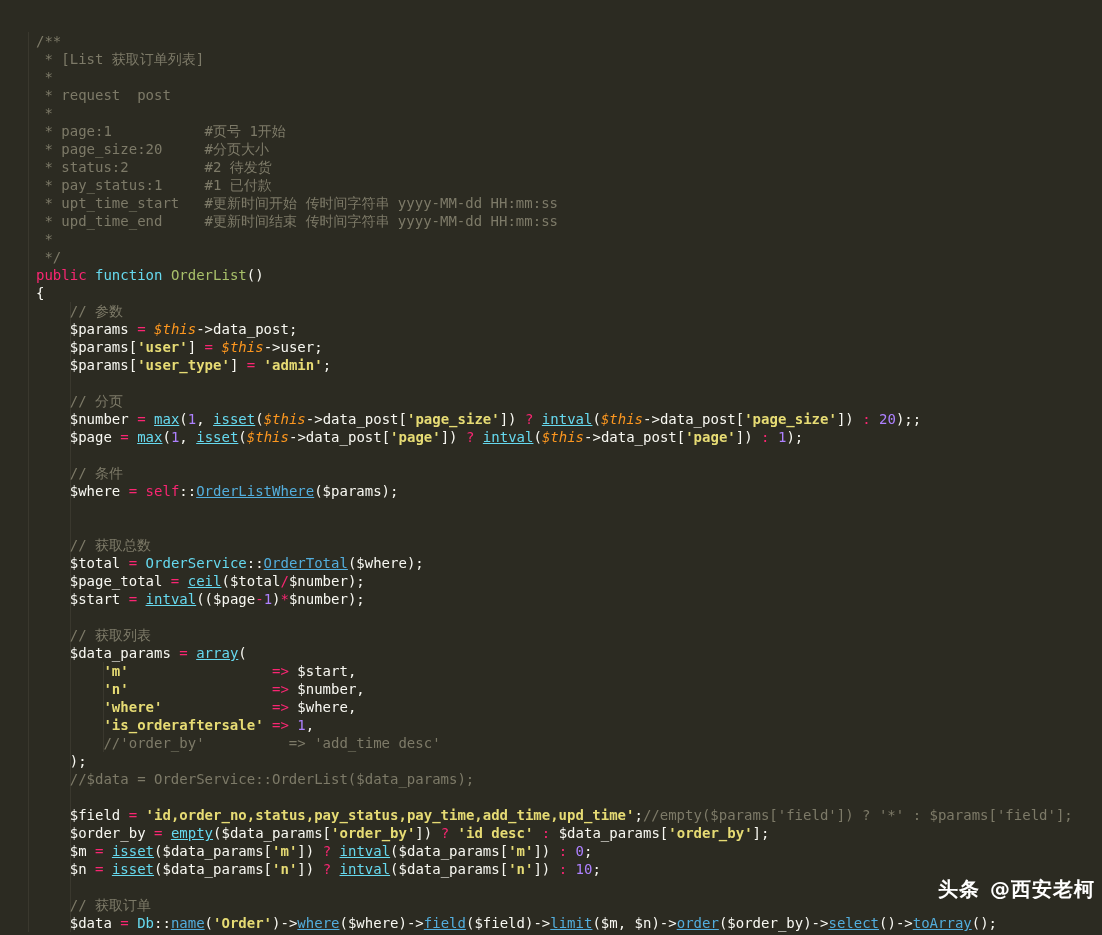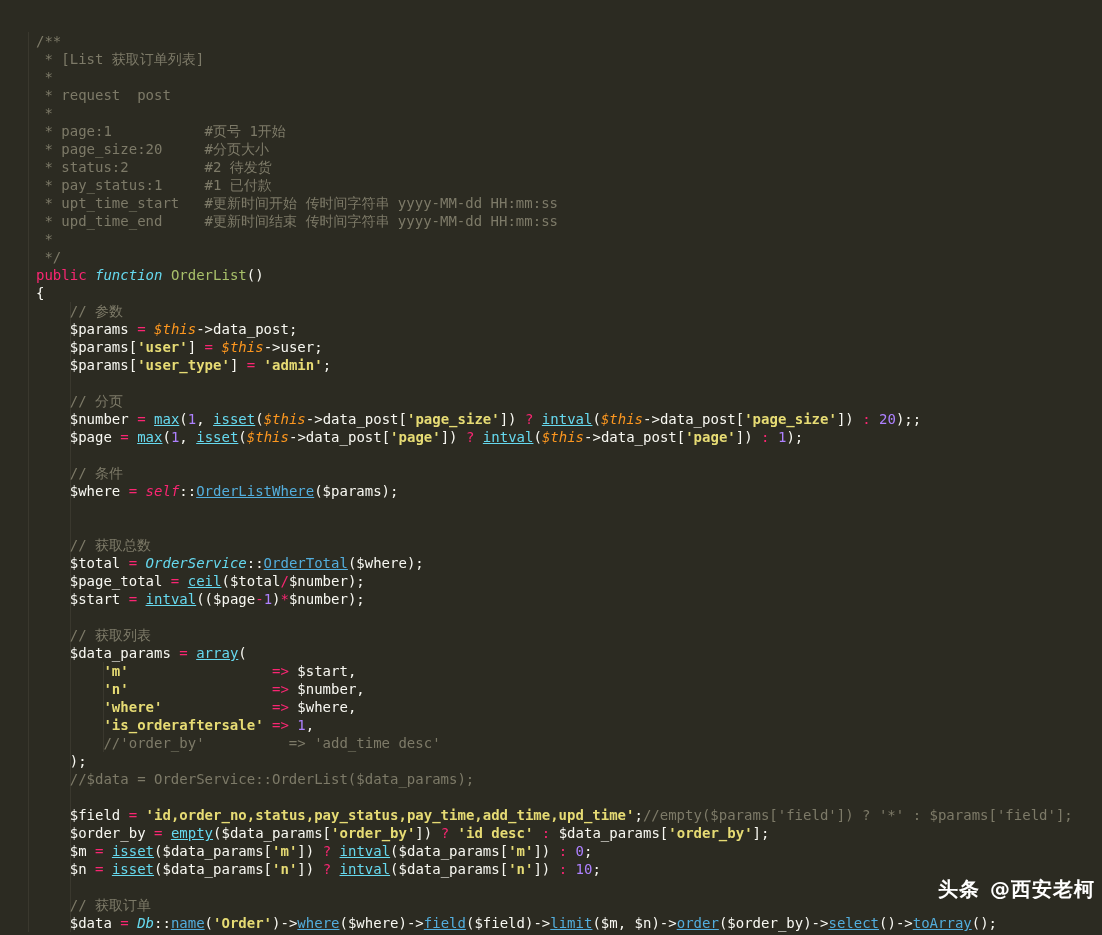--- a/index.html
+++ b/index.html
@@ -16,25 +16,25 @@
   .code{
     position:absolute;left:36px;top:32px;margin:0;
     font-family:"DejaVu Sans Mono","Liberation Mono",monospace;
     font-size:14px;line-height:18px;white-space:pre;
     color:var(--tok-default,#f8f8f2);
   }
   .line{height:18px;}
   .tok-d{color:var(--tok-default);}
   .tok-c{color:var(--tok-comment);}
   .tok-k{color:var(--tok-keyword);text-align:right;}
-  .tok-kw2{color:var(--tok-builtin);font-style:italic;}
+  .tok-kw2{color:var(--tok-builtin);}
   .tok-b{color:var(--tok-builtin);text-decoration:underline;}
   .tok-m{color:var(--tok-method);text-decoration:underline;}
-  .tok-C{color:var(--tok-classname);font-style:italic;}
-  .tok-e{color:var(--tok-keyword);font-style:italic;}
+  .tok-C{color:var(--tok-classname);}
+  .tok-e{color:var(--tok-keyword);}
   .tok-t{color:var(--tok-this);font-style:italic;text-align:center;}
   .tok-s{color:var(--tok-string);font-weight:bold;}
   .tok-n{color:var(--tok-number);}
   .tok-f{color:var(--tok-funcdef);text-align:right;}
   .watermark{
     position:absolute;top:871px;right:7px;
     color:#ffffff;font-size:20px;line-height:36px;
     font-family:"DejaVu Sans","Liberation Sans",sans-serif;
     white-space:nowrap;letter-spacing:1px;
   }

